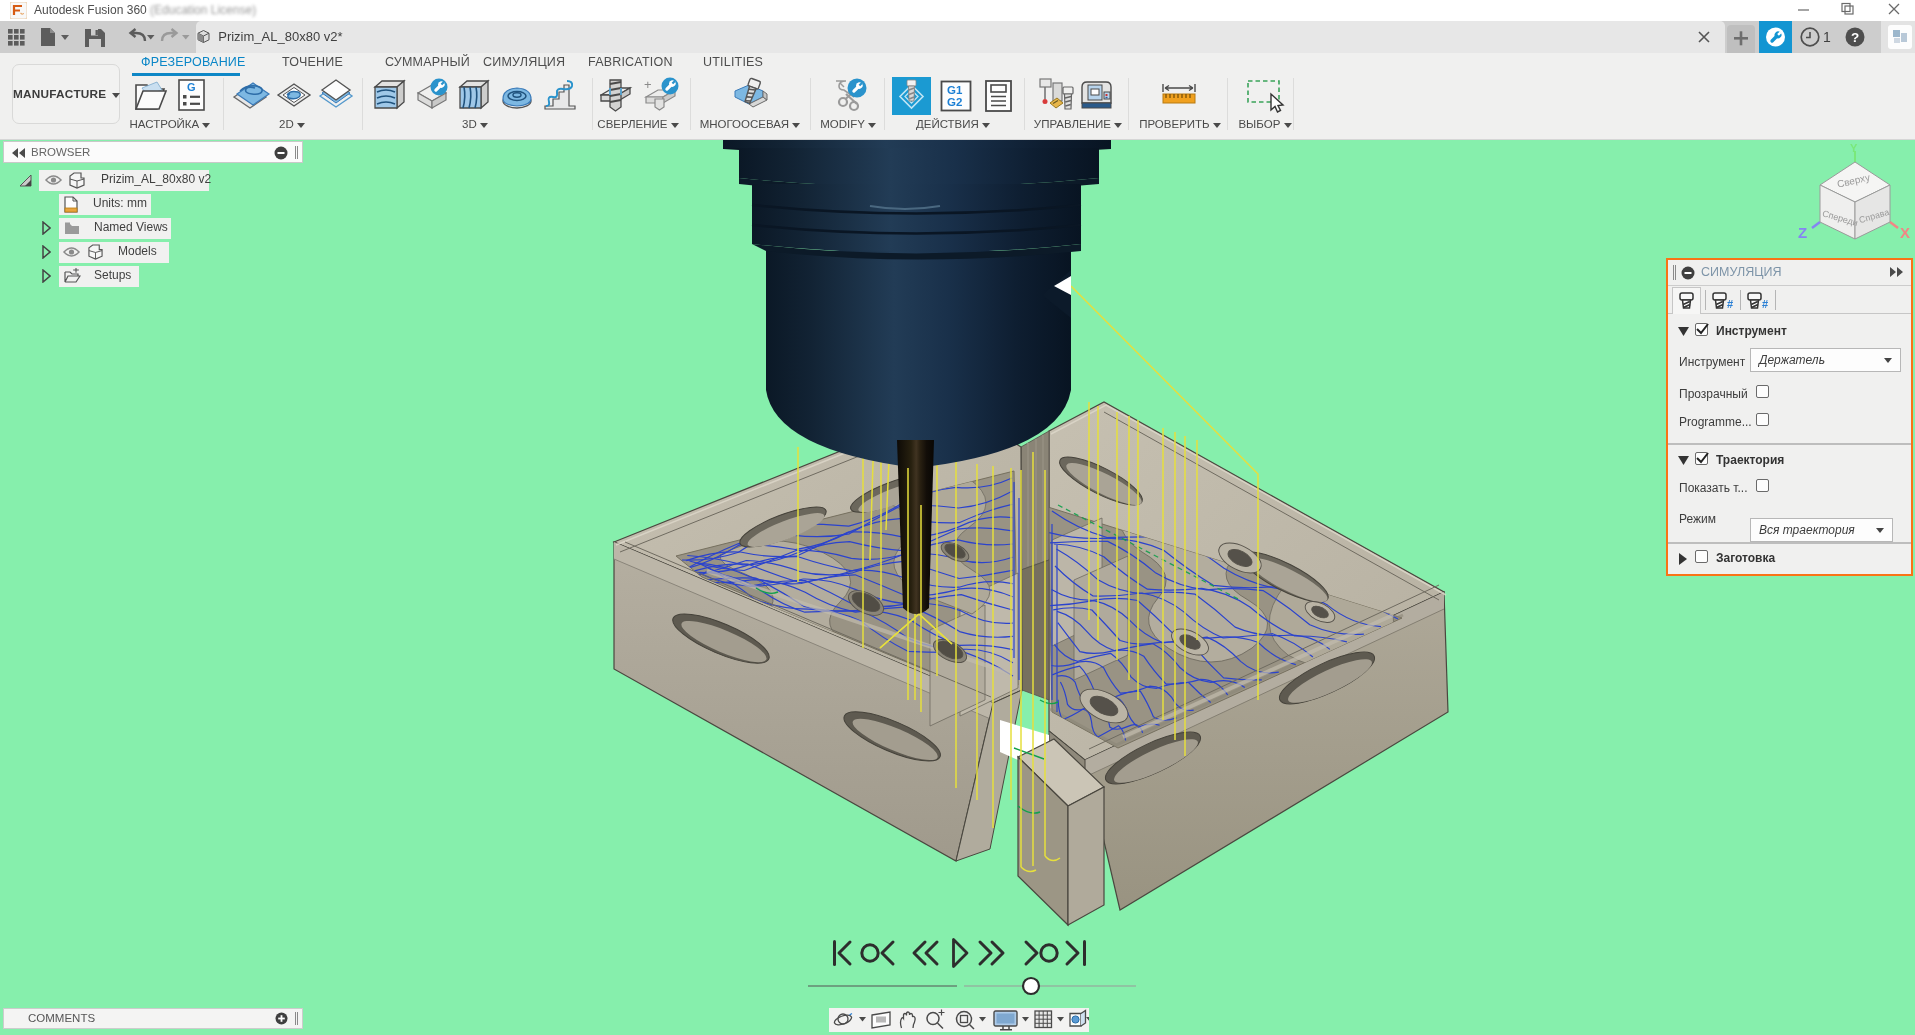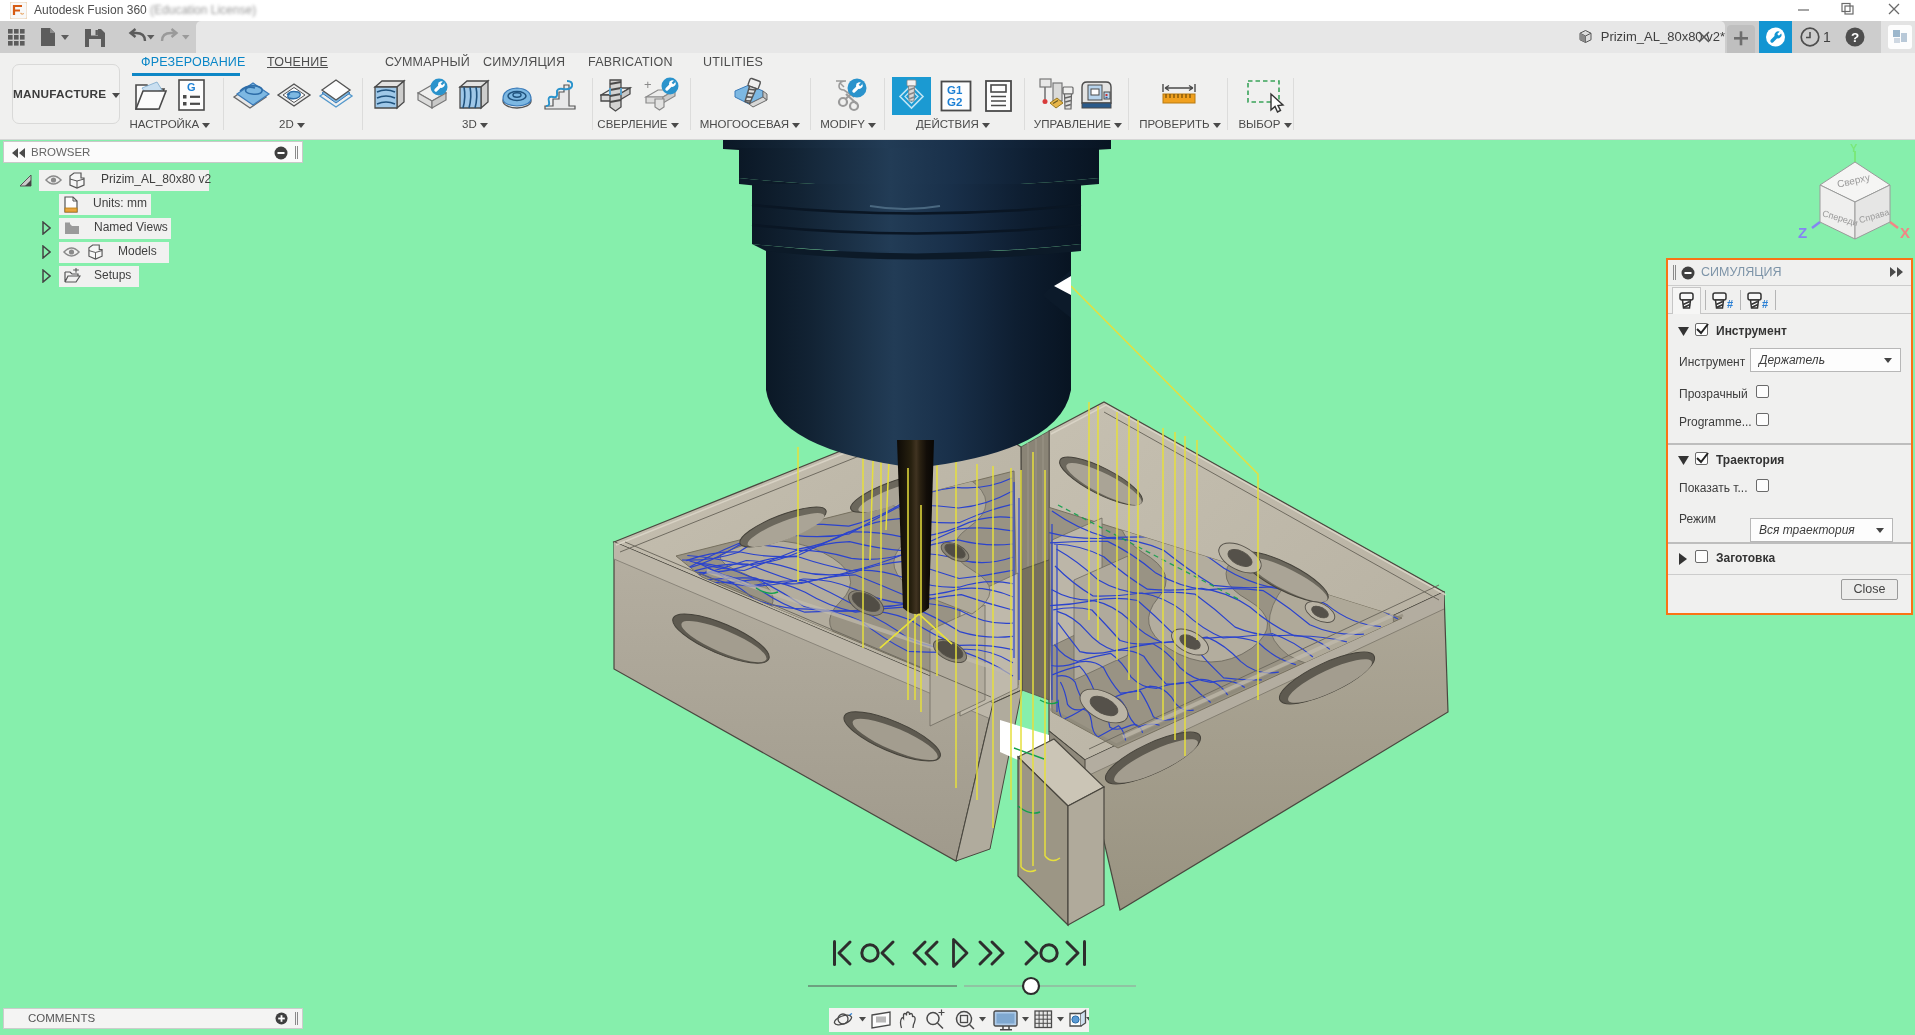--- a/index.html
+++ b/index.html
@@ -10,21 +10,21 @@
 
 
 #titlebar { left:0; top:0; width:1915px; height:21px; background:#ffffff; }
 #titlebar .logo { left:10px; top:2px; width:17px; height:17px; }
 #titlebar .apptitle { left:34px; top:3px; font-size:12px; color:#4e4e4e; }
 #titlebar .lic { color:#9a9a9a; filter:blur(1.5px); }
 
 
 #tabrow { left:0; top:21px; width:1915px; height:32px; background:#cdcdcd; }
 #doctab { left:196px; top:21px; width:1529px; height:32px; background:#e7e7e7; border-radius:5px 5px 0 0; }
-#tabtitle { left:0; top:0; width:100%; height:32px; text-align:right; line-height:32px; font-size:13px; color:#3f3f3f; }
+#tabtitle { left:0; top:0; width:100%; height:32px; text-align:left; line-height:32px; font-size:13px; color:#3f3f3f; }
 
 
 #ribbon { left:0; top:53px; width:1915px; height:87px; background:#f0f0ef; border-bottom:1px solid #d6d6d6; }
 #mfgbtn { left:12px; top:11px; width:108px; height:60px; background:#f2f2f1; border:1px solid #d9d9d8; border-radius:7px; text-align:center; line-height:58px; font-size:11.8px; font-weight:bold; color:#3c3c3c; letter-spacing:0.2px; white-space:nowrap; }
 .rtab { top:2px; height:18px; font-size:12.5px; color:#4d4d4d; letter-spacing:0.2px; }
 .rtab.active { color:#0a86c7; }
 #tabunderline { left:132px; top:20px; width:108px; height:3px; background:#0e87c6; }
 .glabel { top:65px; font-size:11.5px; color:#4a4a4a; text-align:center; white-space:nowrap; }
 .gsep { top:25px; width:1px; height:52px; background:#dcdcdb; }
 .ricon { top:24px; }
@@ -136,21 +136,21 @@
     <rect x="163" y="4" width="24" height="24" rx="3" fill="#fdfdfd"></rect>
     <rect x="168" y="9" width="7" height="7" fill="#9db7cc"></rect>
       <rect x="176" y="12" width="6" height="9" fill="#b9c9d8"></rect>
       <rect x="169" y="17" width="6" height="5" fill="#cfd8e2"></rect>
   </svg>
 
   <div id="ribbon" class="abs">
     <div id="mfgbtn" class="abs">MANUFACTURE <span class="caret-down" style="margin-left:2px"></span></div>
     <div class="abs rtab active" style="left:141px;">ФРЕЗЕРОВАНИЕ</div>
     <div class="abs" id="tabunderline"></div>
-    <div class="abs rtab" style="left:267px;text-decoration:underline;">ТОЧЕНИЕ</div>
+    <div class="abs rtab" style="left:282px;">ТОЧЕНИЕ</div>
     <div class="abs rtab" style="left:385px;">СУММАРНЫЙ</div>
     <div class="abs rtab" style="left:483px;">СИМУЛЯЦИЯ</div>
     <div class="abs rtab" style="left:588px;">FABRICATION</div>
     <div class="abs rtab" style="left:703px;">UTILITIES</div>
     <div id="groups">
 
       <svg class="abs ricon" style="left:133px" width="76" height="36" viewBox="0 0 76 36">
         <path d="M3 8 L14 8 L17 12 L31 12 L24 32 L3 32 Z" fill="#fbfbfb" stroke="#4a4a4a" stroke-width="1.6"></path>
         <path d="M9 11 L24 5 L29 13 L14 18 Z" fill="#c9dff0" stroke="#7aa8cc" stroke-width="0.8"></path>
         <path d="M3 32 L10 14 L33 14 L26 32 Z" fill="#fbfbfb" stroke="#4a4a4a" stroke-width="1.6"></path>
@@ -746,23 +746,20 @@
         <div style="height:5px"></div>
         <div style="height:2px;background:#bdbdbd"></div>
         <div class="srow shead" style="height:30px">
           <svg style="position:absolute;left:11px;top:9px" width="8" height="12" viewBox="0 0 8 12">
               <path d="M0 0 L8 6 L0 12 Z" fill="#333"></path>
             </svg>
           <div class="scheck" style="left:27px;top:6px"></div>
           <span style="position:absolute;left:48px;top:7px">Заготовка</span>
         </div>
       </div>
-      <div style="position:relative;height:39px;border-top:1px solid #cccccc;">
-          <div id="closebtn">Close</div>
-        </div>
     </div>
 
     <svg class="abs" style="left:820px;top:795px;width:280px;height:40px" viewBox="0 0 280 40">
       <g fill="none" stroke="#2d2d2d" stroke-width="3" stroke-linejoin="round" stroke-linecap="round">
         <path d="M14.5 6.5 L14.5 29.5"></path>
           <path d="M30 7 L19 18 L30 29"></path>
         <circle cx="50" cy="18" r="8.2"></circle>
           <path d="M73 7 L62 18 L73 29"></path>
         <path d="M105 7 L94 18 L105 29"></path>
           <path d="M117 7 L106 18 L117 29"></path>

